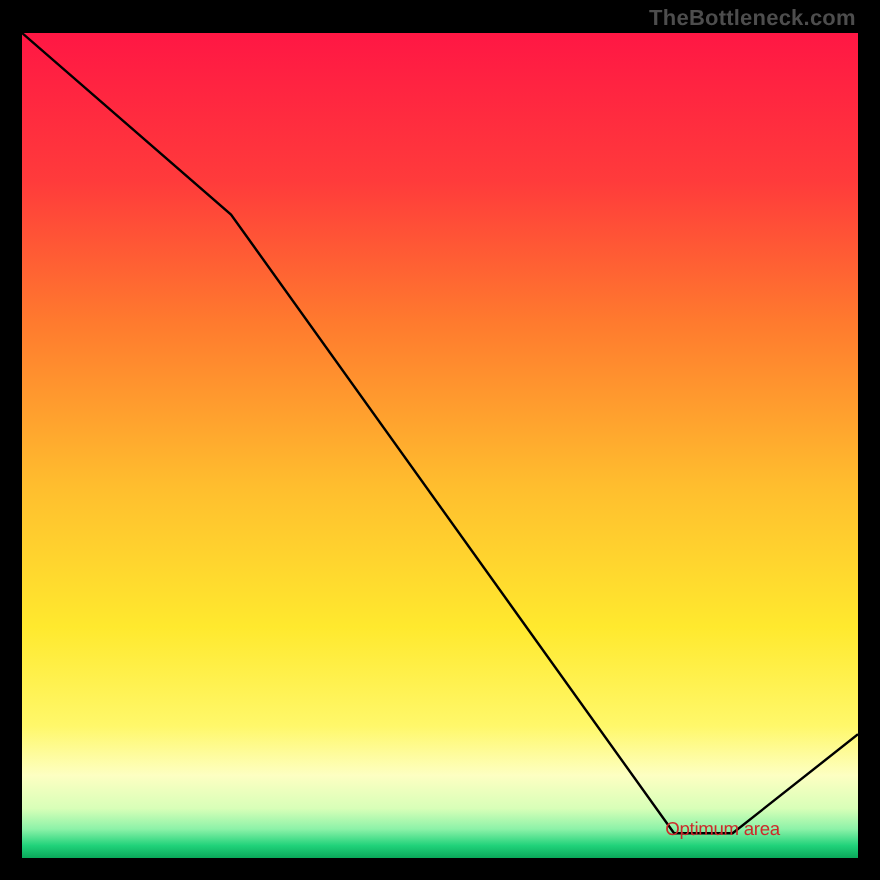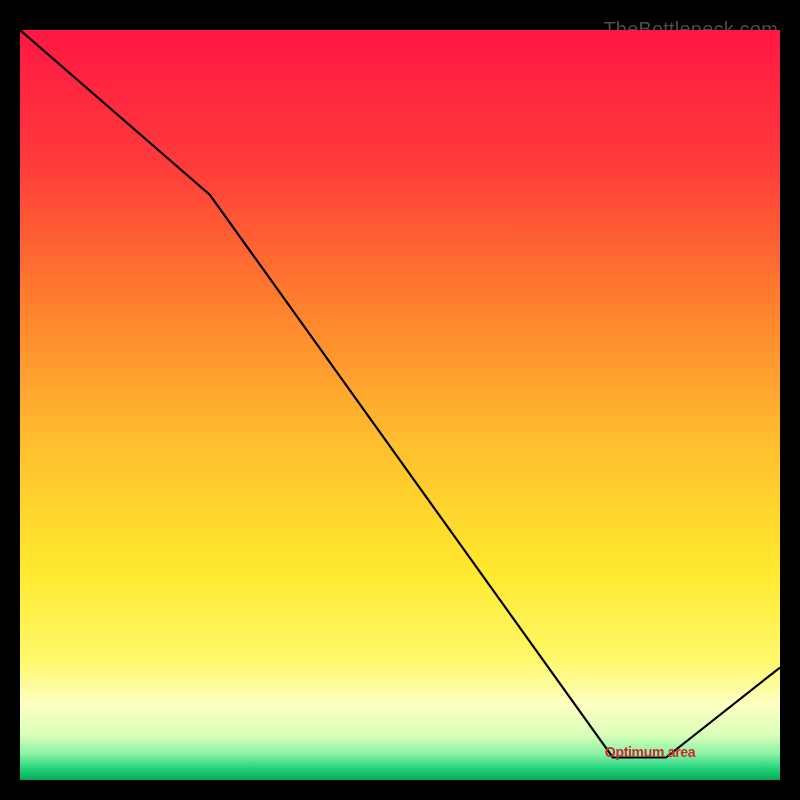--- a/index.html
+++ b/index.html
@@ -24,29 +24,28 @@
   }
   .line-layer {
     position: absolute;
     inset: 0;
   }
   .watermark {
     position: absolute;
     top: 6px;
     right: 22px;
     font-size: 20px;
-    font-weight: 400;
+    font-weight: 700;
     color: #4d4d4d;
     letter-spacing: 0.2px;
-    margin-top: 12px;
   }
   .point-label {
     position: absolute;
-    font-size: 14px;
-    font-weight: 700;
+    font-size: 17px;
+    font-weight: 400;
     color: #cc2b2b;
     white-space: nowrap;
     letter-spacing: -0.3px;
   }
 </style>
 </head>
 <body>
 <div class="frame">
 
   <div class="watermark">TheBottleneck.com</div>

